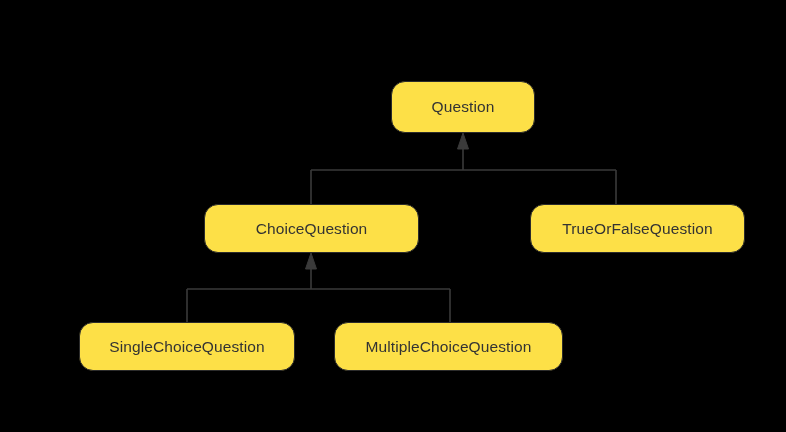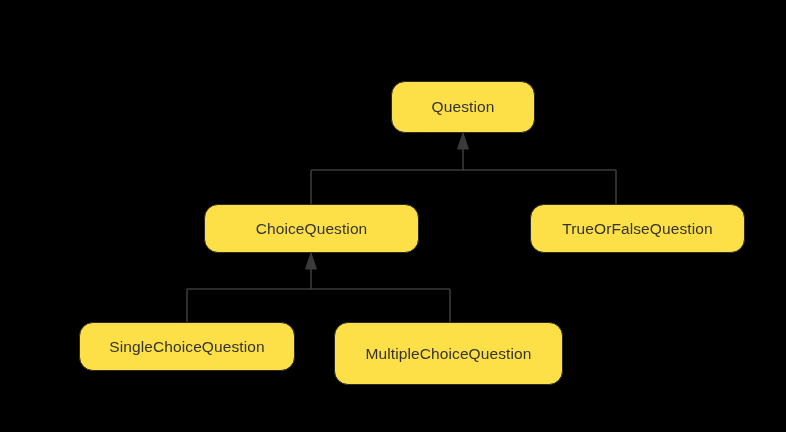--- a/index.html
+++ b/index.html
@@ -42,21 +42,21 @@
     white-space: nowrap;
     letter-spacing: 0.1px;
   }
   
   #node-question { left: 391px; top: 81px; width: 144px; height: 52px; }
   
   #node-choicequestion { left: 204px; top: 204px; width: 215px; height: 49px; align-items: center; }
   #node-trueorfalsequestion { left: 488px; top: 204px; width: 215px; height: 49px; margin-left: 42px; }
   
   #node-singlechoicequestion { left: 79px; top: 322px; width: 216px; height: 49px; }
-  #node-multiplechoicequestion { left: 334px; top: 322px; width: 229px; height: 63px; }
+  #node-multiplechoicequestion { left: 334px; top: 322px; width: 229px; height: 49px; }
 </style>
 </head>
 <body>
 
 <div id="diagram-canvas">
 
   <svg id="edge-layer" viewBox="0 0 786 432" width="786" height="432" xmlns="http://www.w3.org/2000/svg">
 
     <g>
 

